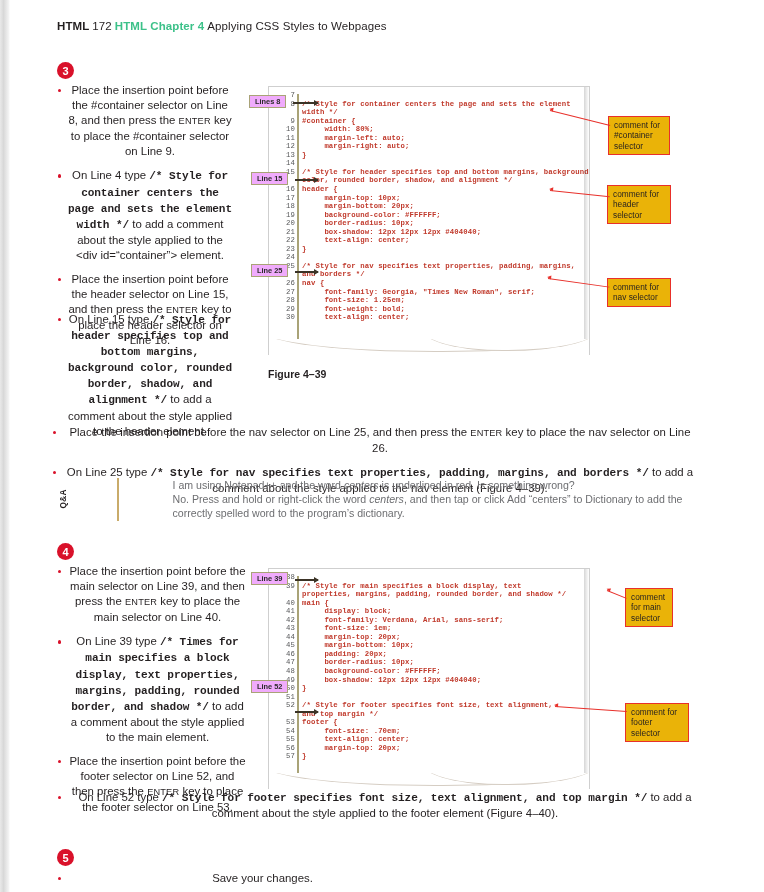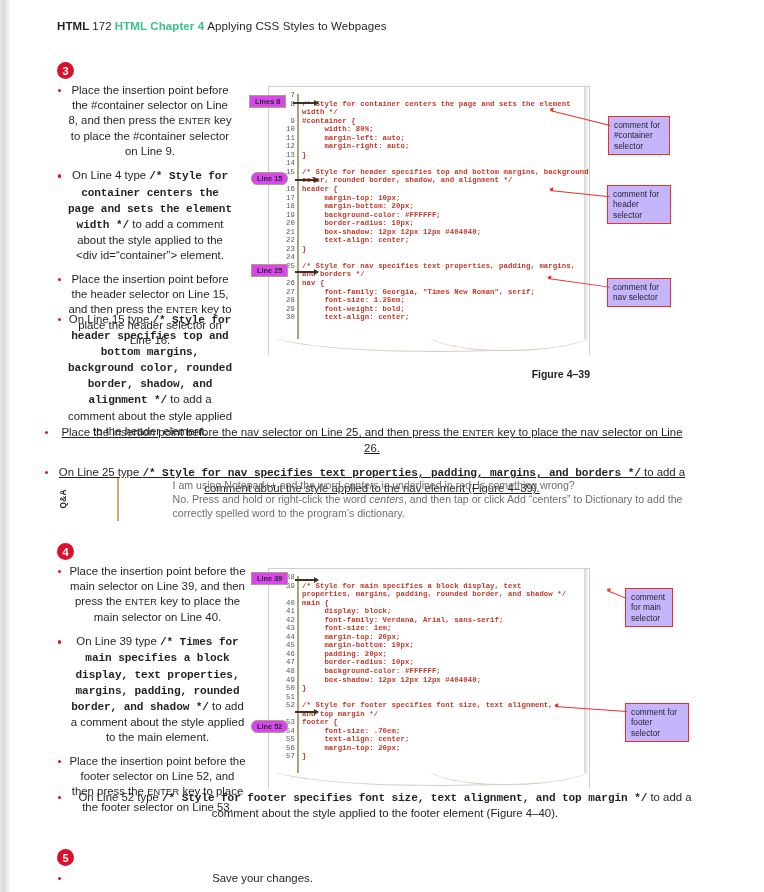--- a/index.html
+++ b/index.html
@@ -125,27 +125,27 @@
     background:#ffffff;
     border-bottom:1.5px solid #d5cdc3;
     border-radius: 0 0 52% 46% / 0 0 100% 100%;
   }
   .shadowstrip {
     position:absolute; top:0; bottom:0; width:5px;
     background: linear-gradient(to right, rgba(0,0,0,0.16), rgba(0,0,0,0));
   }
   .figcap {
     position:absolute; font-size:10.5px; font-weight:bold; color:#231f20;
-    text-align:right;
+    text-align:left;
   }
 
   
   .linetag {
     position:absolute;
-    background:#d946ef; border:1px solid #a9a377;
+    background:#f0abfc; border:1px solid #a9a377;
     color:#2b2b2b; font-size:7.4px; font-weight:bold;
     padding:2px 5px 2px 5px;
     white-space:nowrap;
     line-height:1;
   }
   .leader {
     position:absolute; height:1.6px; background:#3b3326;
   }
   .leader:after {
     content:""; position:absolute; right:-1px; top:-2.4px;
@@ -155,21 +155,21 @@
     border-left:5px solid #3b3326;
   }
   .tagrail {
     position:absolute; width:1.6px; background:#a9a377;
   }
 
   
   .callout {
     position:absolute;
     border:1.6px solid #e8302a;
-    background:#c4b5fd;
+    background:#eab308;
     color:#231f20;
     font-size:8.3px; line-height:10.4px;
     padding:3px 5px 3px 5px;
     white-space:pre-line;
   }
   .redline {
     position:absolute; height:1px; background:#e8302a;
     transform-origin: left center;
   }
   .redline:after {
@@ -199,21 +199,21 @@
       <li><span>Place the insertion point before the header selector on Line 15, and then press the </span><span class="sc">ENTER</span><span> key to place the header selector on Line 16.</span></li>
     </ul>
   </div>
 
   <div class="blk" style="left:47px; top:312px; width:175px;">
     <ul class="bl">
       <li><span>On Line 15 type  </span><span class="mono">/* Style for header specifies top and bottom margins, background color, rounded border, shadow, and alignment */</span><span>  to add a comment about the style applied to the header element.</span></li>
     </ul>
   </div>
 
-  <div class="blk" style="left:34px; top:425px; width:645px;text-decoration:underline;">
+  <div class="blk" style="left:42px; top:425px; width:645px;">
     <ul class="bl">
       <li><span>Place the insertion point before the nav selector on Line 25, and then press the </span><span class="sc">ENTER</span><span> key to place the nav selector on Line 26.</span></li>
       <li><span>On Line 25 type  </span><span class="mono">/* Style for nav specifies text properties, padding, margins, and borders */</span><span>  to add a comment about the style applied to the nav element (Figure 4–39).</span></li>
     </ul>
   </div>
 
   <div class="qa" style="left:47px; top:478px; width:645px;">
     <div class="tag">Q&amp;A</div>
     <div class="bar"></div>
     <div class="body">
@@ -229,21 +229,21 @@
       <div class="shadowstrip" style="right:0;"></div>
       <div class="code" id="code39"><div><span class="ln">7</span><span class="txt src"></span></div><div><span class="ln">8</span><span class="txt src">/* Style for container centers the page and sets the element</span></div><div><span class="ln"></span><span class="txt src">width */</span></div><div><span class="ln">9</span><span class="txt src">#container {</span></div><div><span class="ln">10</span><span class="txt src">     width: 80%;</span></div><div><span class="ln">11</span><span class="txt src">     margin-left: auto;</span></div><div><span class="ln">12</span><span class="txt src">     margin-right: auto;</span></div><div><span class="ln">13</span><span class="txt src">}</span></div><div><span class="ln">14</span><span class="txt src"></span></div><div><span class="ln">15</span><span class="txt src">/* Style for header specifies top and bottom margins, background</span></div><div><span class="ln"></span><span class="txt src">color, rounded border, shadow, and alignment */</span></div><div><span class="ln">16</span><span class="txt src">header {</span></div><div><span class="ln">17</span><span class="txt src">     margin-top: 10px;</span></div><div><span class="ln">18</span><span class="txt src">     margin-bottom: 20px;</span></div><div><span class="ln">19</span><span class="txt src">     background-color: #FFFFFF;</span></div><div><span class="ln">20</span><span class="txt src">     border-radius: 10px;</span></div><div><span class="ln">21</span><span class="txt src">     box-shadow: 12px 12px 12px #404040;</span></div><div><span class="ln">22</span><span class="txt src">     text-align: center;</span></div><div><span class="ln">23</span><span class="txt src">}</span></div><div><span class="ln">24</span><span class="txt src"></span></div><div><span class="ln">25</span><span class="txt src">/* Style for nav specifies text properties, padding, margins,</span></div><div><span class="ln"></span><span class="txt src">and borders */</span></div><div><span class="ln">26</span><span class="txt src">nav {</span></div><div><span class="ln">27</span><span class="txt src">     font-family: Georgia, "Times New Roman", serif;</span></div><div><span class="ln">28</span><span class="txt src">     font-size: 1.25em;</span></div><div><span class="ln">29</span><span class="txt src">     font-weight: bold;</span></div><div><span class="ln">30</span><span class="txt src">     text-align: center;</span></div></div>
     </div>
     <div class="torn"></div>
   </div>
   <div class="figcap" style="left:258px; top:368px; width:322px;">Figure 4–39</div>
 
   <div class="tagrail" style="left:287px; top:94px; height:245px;"></div>
   <div class="linetag" style="left:239px; top:95px;">Lines 8</div>
   <div class="leader" style="left:283px; top:102px; width:25px;"></div>
-  <div class="linetag" style="left:241px; top:172px;border-radius:6px;">Line 15</div>
+  <div class="linetag" style="left:241px; top:172px;">Line 15</div>
   <div class="leader" style="left:285px; top:179px; width:23px;"></div>
   <div class="linetag" style="left:241px; top:264px;">Line 25</div>
   <div class="leader" style="left:285px; top:271px; width:23px;"></div>
 
   <div class="callout" style="left:598px; top:116px; width:62px;">comment for
 #container
 selector</div>
   <div class="redline" style="left:540px; top:110px; width:62px; transform:rotate(14deg);"></div>
 
   <div class="callout" style="left:597px; top:185px; width:64px;">comment for
@@ -275,21 +275,21 @@
       <div class="dogear-line"></div>
       <div class="shadowstrip" style="right:0;"></div>
       <div class="code" id="code40"><div><span class="ln">38</span><span class="txt src"></span></div><div><span class="ln">39</span><span class="txt src">/* Style for main specifies a block display, text</span></div><div><span class="ln"></span><span class="txt src">properties, margins, padding, rounded border, and shadow */</span></div><div><span class="ln">40</span><span class="txt src">main {</span></div><div><span class="ln">41</span><span class="txt src">     display: block;</span></div><div><span class="ln">42</span><span class="txt src">     font-family: Verdana, Arial, sans-serif;</span></div><div><span class="ln">43</span><span class="txt src">     font-size: 1em;</span></div><div><span class="ln">44</span><span class="txt src">     margin-top: 20px;</span></div><div><span class="ln">45</span><span class="txt src">     margin-bottom: 10px;</span></div><div><span class="ln">46</span><span class="txt src">     padding: 20px;</span></div><div><span class="ln">47</span><span class="txt src">     border-radius: 10px;</span></div><div><span class="ln">48</span><span class="txt src">     background-color: #FFFFFF;</span></div><div><span class="ln">49</span><span class="txt src">     box-shadow: 12px 12px 12px #404040;</span></div><div><span class="ln">50</span><span class="txt src">}</span></div><div><span class="ln">51</span><span class="txt src"></span></div><div><span class="ln">52</span><span class="txt src">/* Style for footer specifies font size, text alignment,</span></div><div><span class="ln"></span><span class="txt src">and top margin */</span></div><div><span class="ln">53</span><span class="txt src">footer {</span></div><div><span class="ln">54</span><span class="txt src">     font-size: .70em;</span></div><div><span class="ln">55</span><span class="txt src">     text-align: center;</span></div><div><span class="ln">56</span><span class="txt src">     margin-top: 20px;</span></div><div><span class="ln">57</span><span class="txt src">}</span></div></div>
     </div>
     <div class="torn"></div>
   </div>
 
   <div class="tagrail" style="left:287px; top:576px; height:197px;"></div>
   <div class="linetag" style="left:241px; top:572px;">Line 39</div>
   <div class="leader" style="left:285px; top:579px; width:23px;"></div>
-  <div class="linetag" style="left:241px; top:720px;border-radius:6px;">Line 52</div>
+  <div class="linetag" style="left:241px; top:680px;">Line 52</div>
   <div class="leader" style="left:285px; top:711px; width:23px;"></div>
 
   <div class="callout" style="left:615px; top:588px; width:48px;">comment
 for main
 selector</div>
   <div class="redline" style="left:597px; top:590px; width:21px; transform:rotate(22deg);"></div>
 
   <div class="callout" style="left:615px; top:703px; width:64px;">comment for
 footer selector</div>
   <div class="redline" style="left:545px; top:706px; width:72px; transform:rotate(4deg);"></div>

